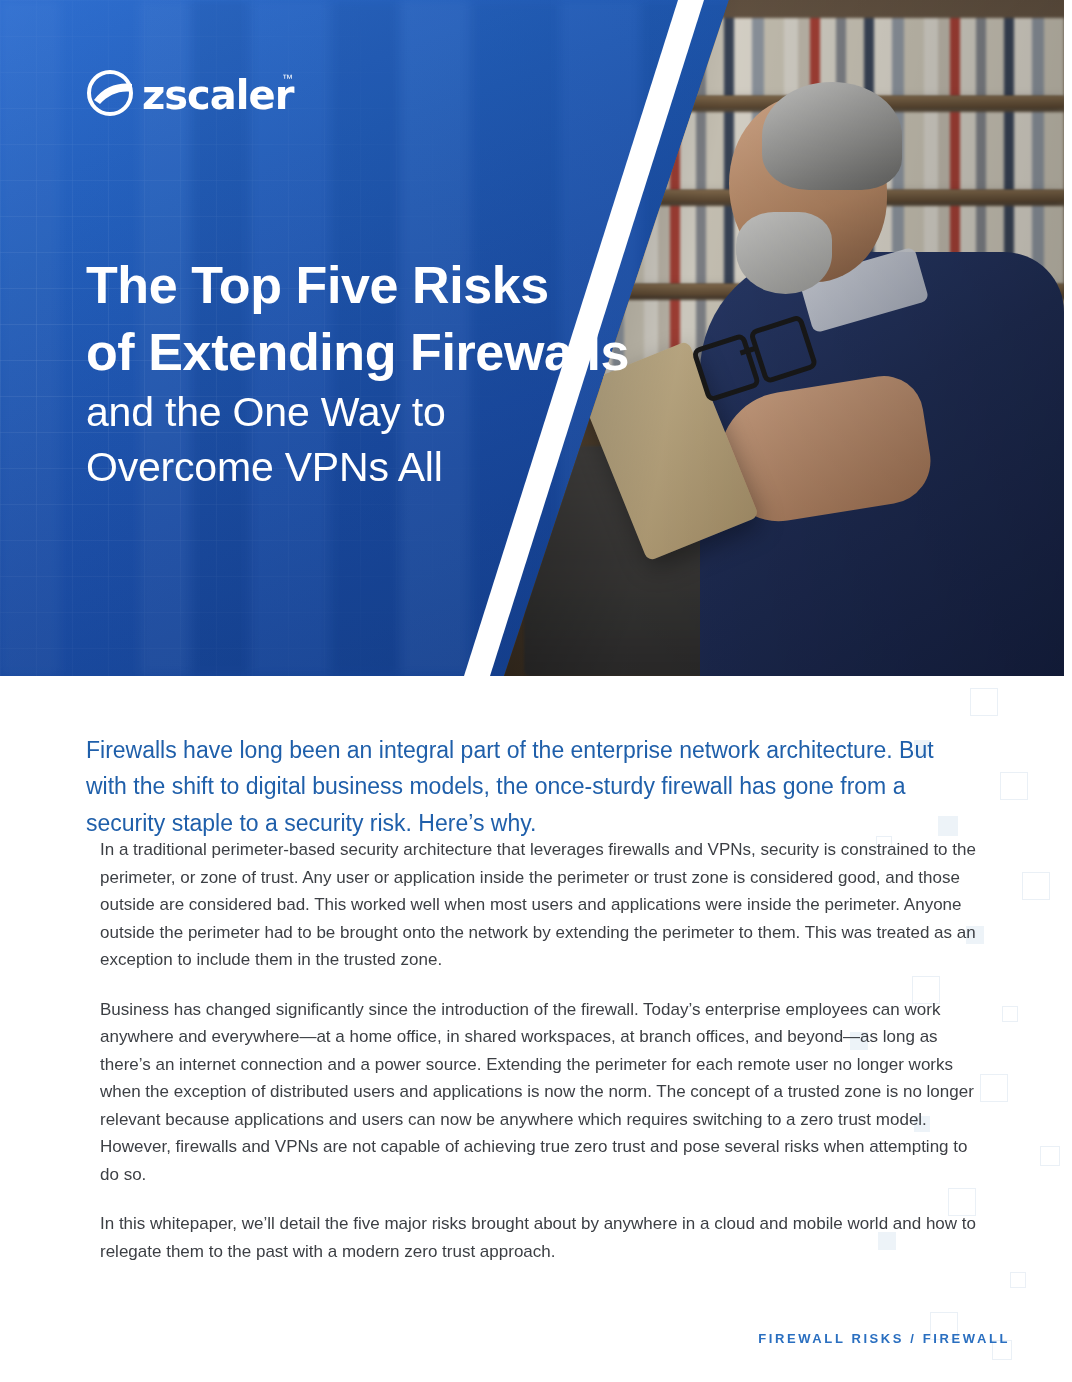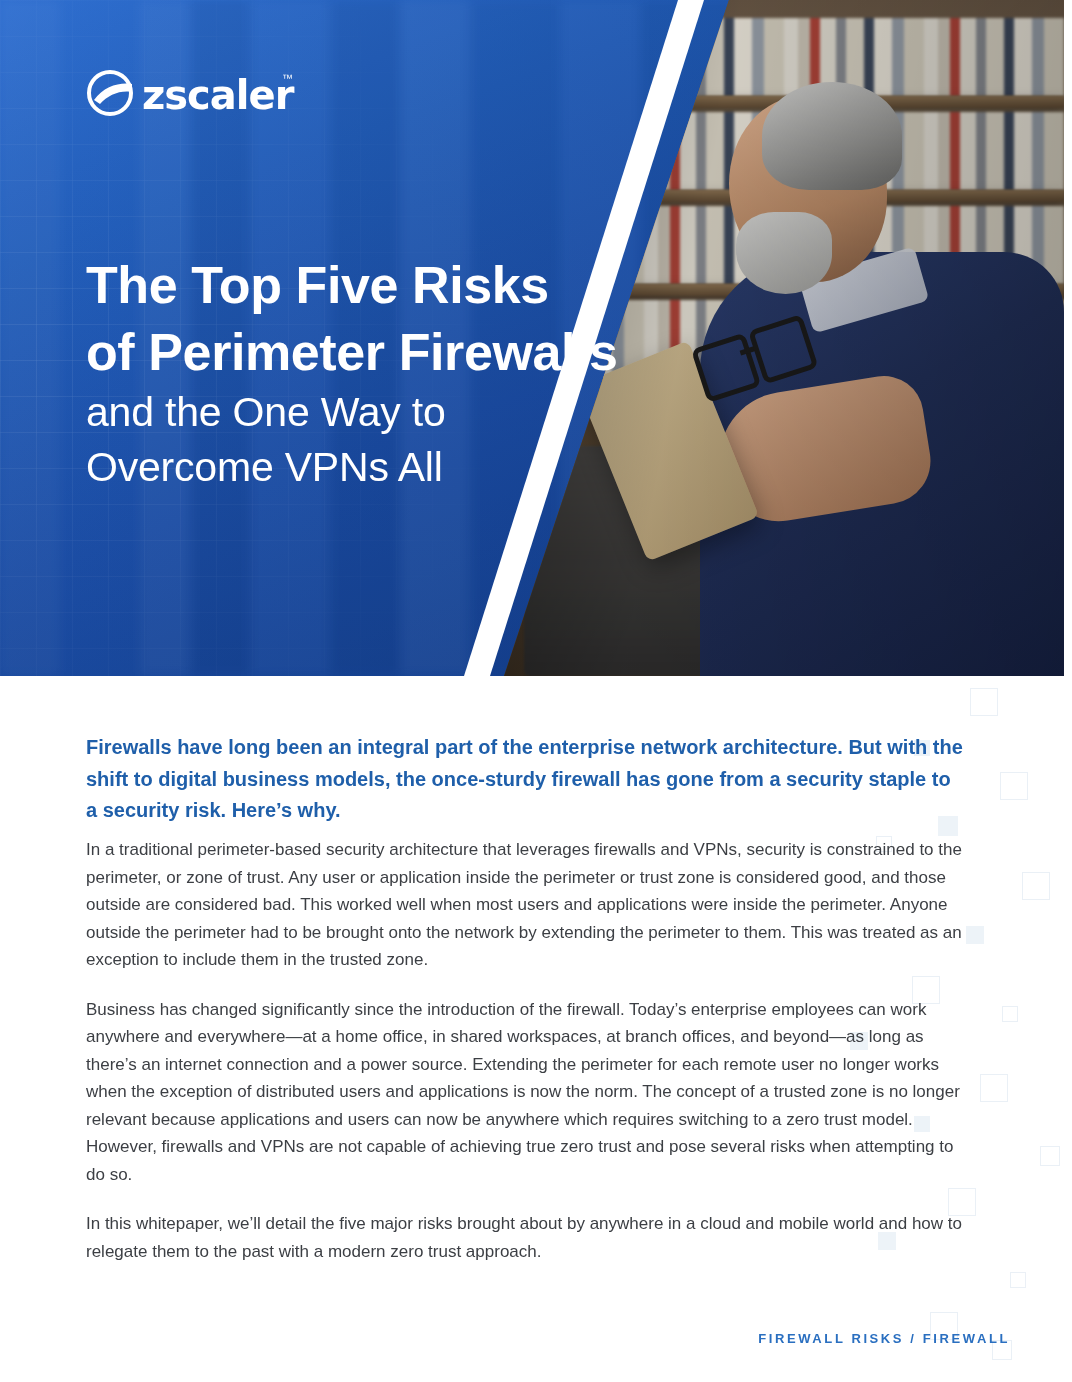--- a/index.html
+++ b/index.html
@@ -293,27 +293,27 @@
     border: 1.5px solid #d7e2ee;
   }
   .sq.filled { background: #dde8f3; border-color: #dde8f3; }
 
   .lead {
     position: absolute;
     left: 86px;
     top: 56px;
     width: 880px;
     color: #1f5faa;
-    font-size: 20px;
+    font-size: 23px;
     line-height: 1.58;
-    font-weight: bold;
+    font-weight: normal;
   }
   .paras {
     position: absolute;
-    left: 86px;
+    left: 100px;
     top: 160px;
     width: 880px;
   }
   .paras p {
     margin: 0 0 22px 0;
     color: #3c3f44;
     font-size: 17px;
     line-height: 1.62;
   }
   .footer {
@@ -366,21 +366,21 @@
     <svg class="logo-mark" viewBox="0 0 52 46">
       <circle cx="24" cy="23" r="21" fill="none" stroke="#ffffff" stroke-width="4"></circle>
       <path d="M8 30 C18 16, 34 12, 46 14 L46 22 C34 20, 22 25, 14 34 Z" fill="#ffffff"></path>
     </svg>
     <span class="logo-text">zscaler</span>
     <span class="logo-tm">™</span>
   </div>
 
   <div class="hero-title">
     <div class="l1">The Top Five Risks</div>
-    <div class="l2">of Perimeter Firewalls</div>
+    <div class="l2">of Extending Firewalls</div>
     <div class="l3">and the One Way to</div>
     <div class="l4">Overcome VPNs All</div>
   </div>
 </div>
 
 <div class="body-wrap">
   <div class="deco-squares">
     <span class="sq" style="left:218px; top:12px; width:26px; height:26px;"></span>
     <span class="sq filled" style="left:162px; top:64px; width:14px; height:14px;"></span>
     <span class="sq" style="left:248px; top:96px; width:26px; height:26px;"></span>

